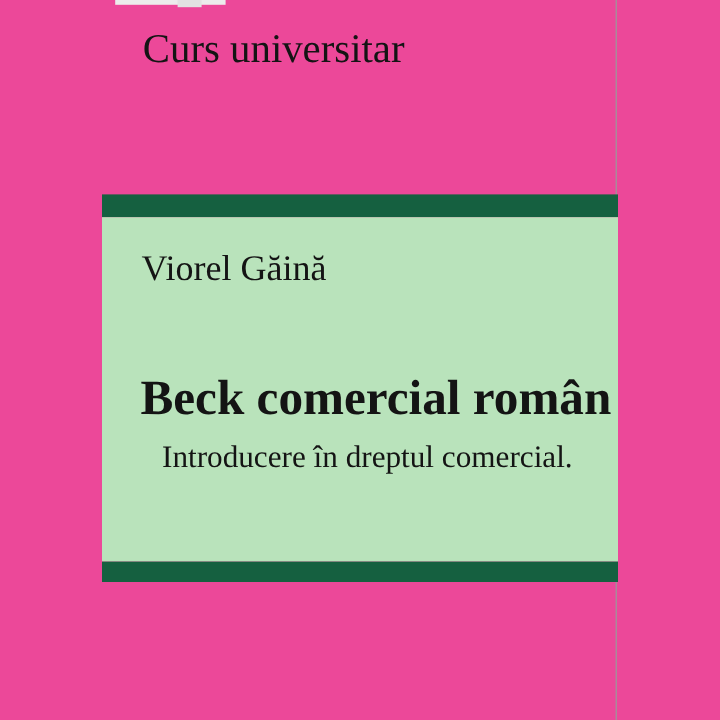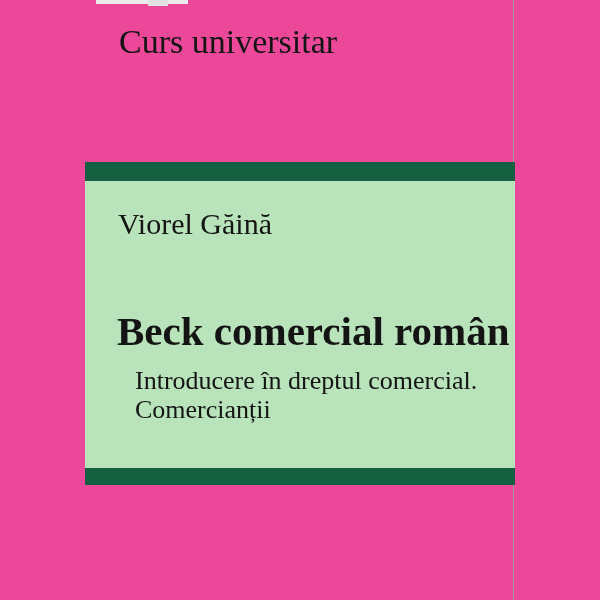--- a/index.html
+++ b/index.html
@@ -110,17 +110,16 @@
   <div class="panel" style="background: rgb(185, 227, 187);"></div>
 
   <div class="bar-bottom" style="background: rgb(21, 96, 64);"></div>
 
   <div class="author">Viorel Găină</div>
 
   <div class="book-title">Beck comercial român</div>
 
   <div class="subtitle">
     <div>Introducere în dreptul comercial.</div>
-    <div>Comercianții</div>
   </div>
 
 
 </div>
 
 </body></html>

